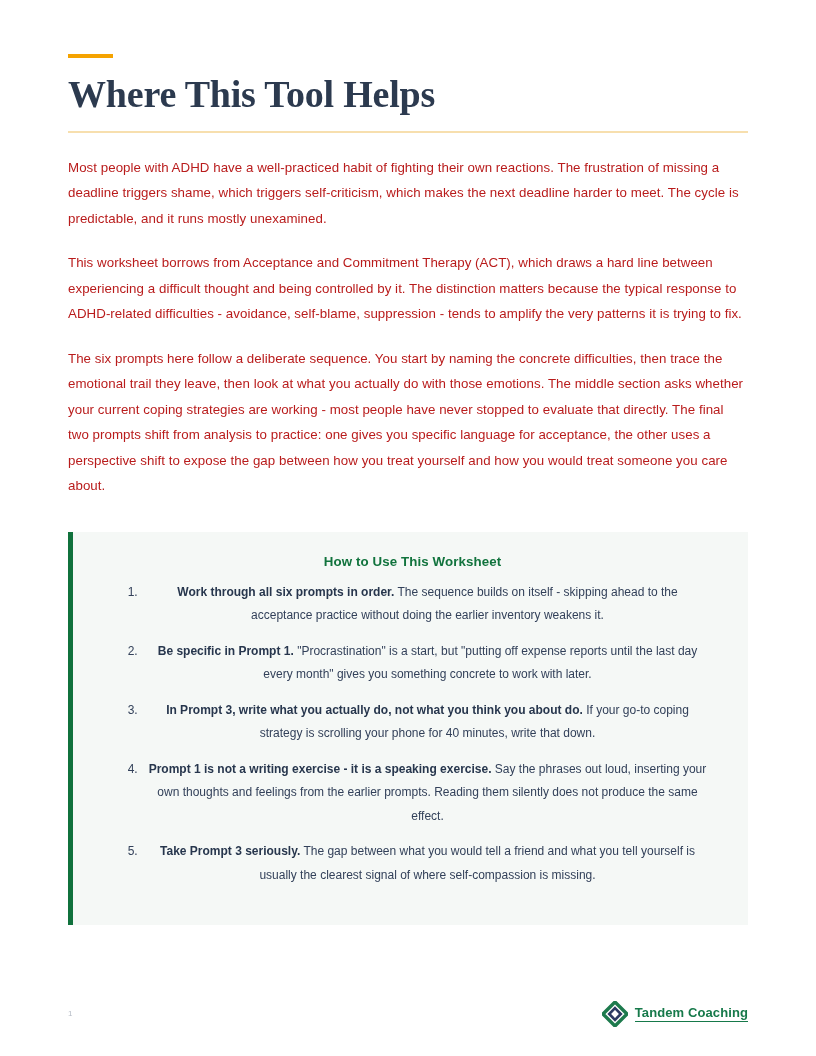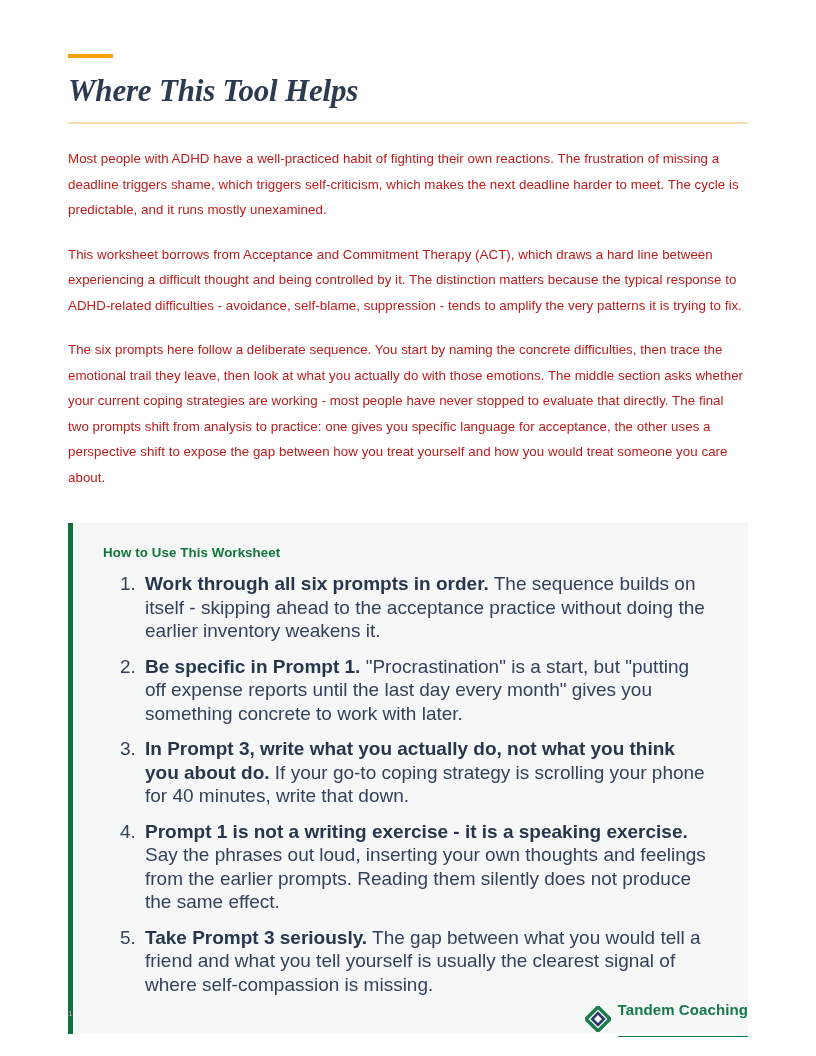--- a/index.html
+++ b/index.html
@@ -32,26 +32,25 @@
   
   .accent-bar {
     margin-top: 54px;
     width: 45px;
     height: 4px;
     background: #f5a300;
   }
   .page-title {
     margin: 14px 0 0 0;
     font-family: "Liberation Serif", serif;
-    font-size: 31px;
+    font-size: 38px;
     font-weight: 700;
     letter-spacing: -0.2px;
     color: #2c3a4f;
     line-height: 1.2;
-    font-style: italic;
   }
   .title-rule {
     margin-top: 13px;
     width: 100%;
     height: 2px;
     background: #f7dfae;
   }
 
   
   .body-par {
@@ -67,33 +66,34 @@
   }
 
   
   .callout {
     margin-top: 33px;
     background: #f5f8f6;
     border-left: 5px solid #10713c;
     box-sizing: border-box;
     width: 680px;
     padding: 22px 26px 26px 30px;
+    text-align: center;
   }
   .callout-title {
     margin: 0 0 6px 0;
     font-size: 13.3px;
     font-weight: 700;
     color: #11733d;
     letter-spacing: 0.1px;
   }
   .callout-list {
     margin: 12px;
     padding-left: 26px;
     list-style-type: decimal;
-    font-size: 19px;
+    font-size: 12px;
     line-height: 23.5px;
     color: #33415a;
   }
   .callout-list li {
     margin-top: 12px;
     padding-left: 4px;
   }
   .callout-list li:first-child {
     margin-top: 6px;
   }
@@ -129,26 +129,26 @@
     display: flex;
     align-items: center;
     gap: 7px;
   }
   .brand-mark {
     width: 26px;
     height: 26px;
     display: block;
   }
   .brand-name {
-    font-size: 15px;
+    font-size: 13px;
     font-weight: 700;
     color: #16794a;
     letter-spacing: 0.1px;
     border-bottom: 1.5px solid #16794a;
-    padding-bottom: 18px;
+    padding-bottom: 1px;
     line-height: 1.15;
   }
 </style>
 </head>
 <body>
 
 <div class="page">
   <div class="content">
 
     <div class="accent-bar"></div>

